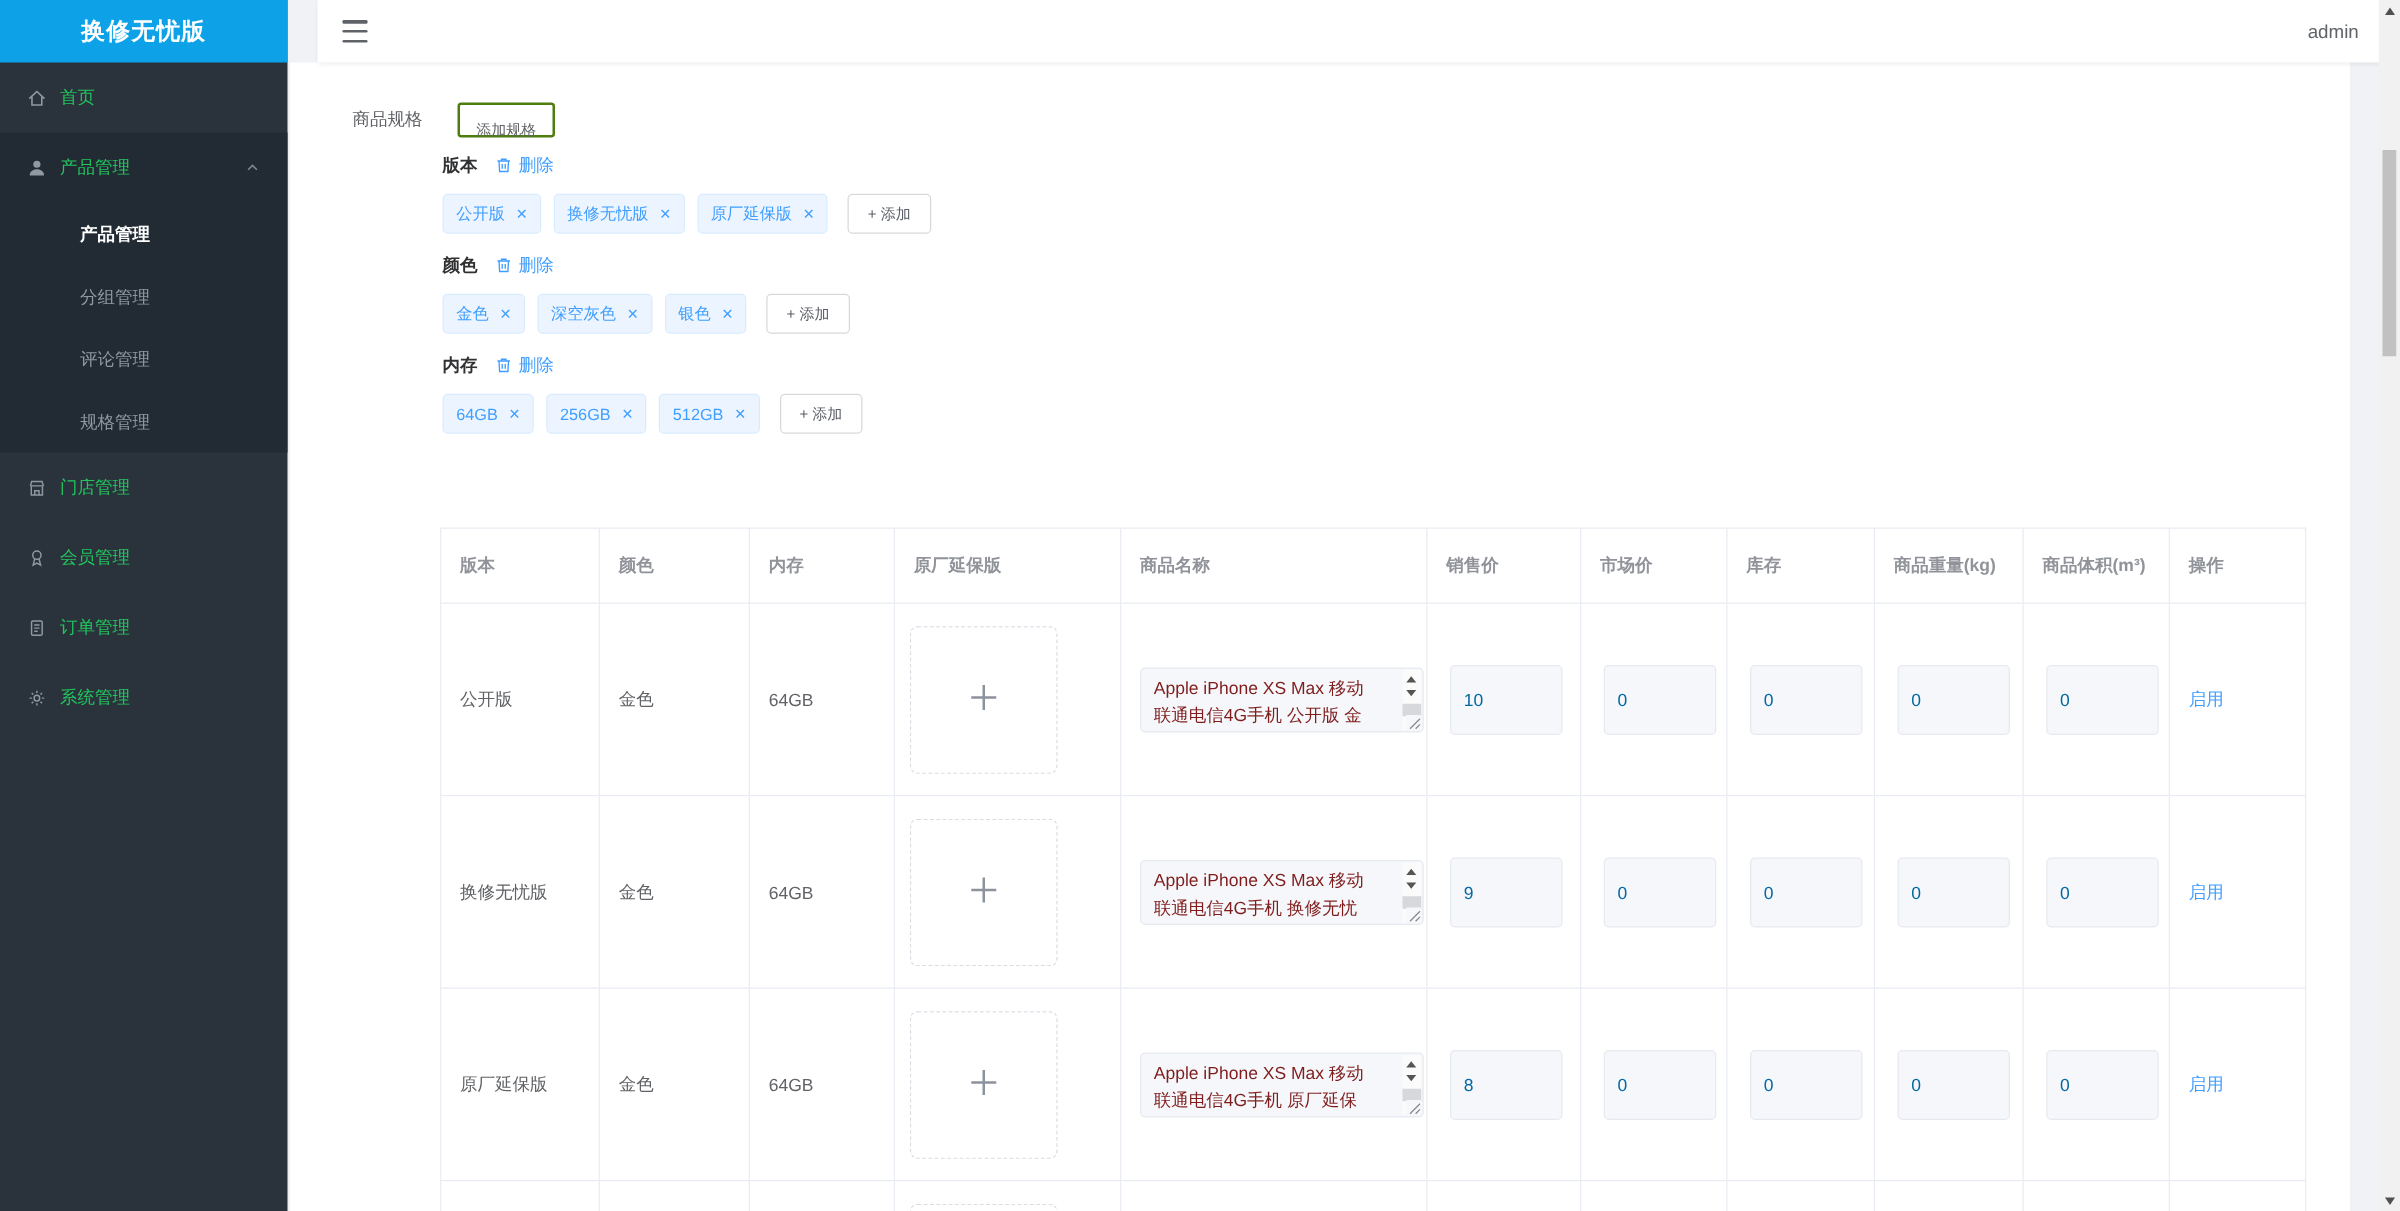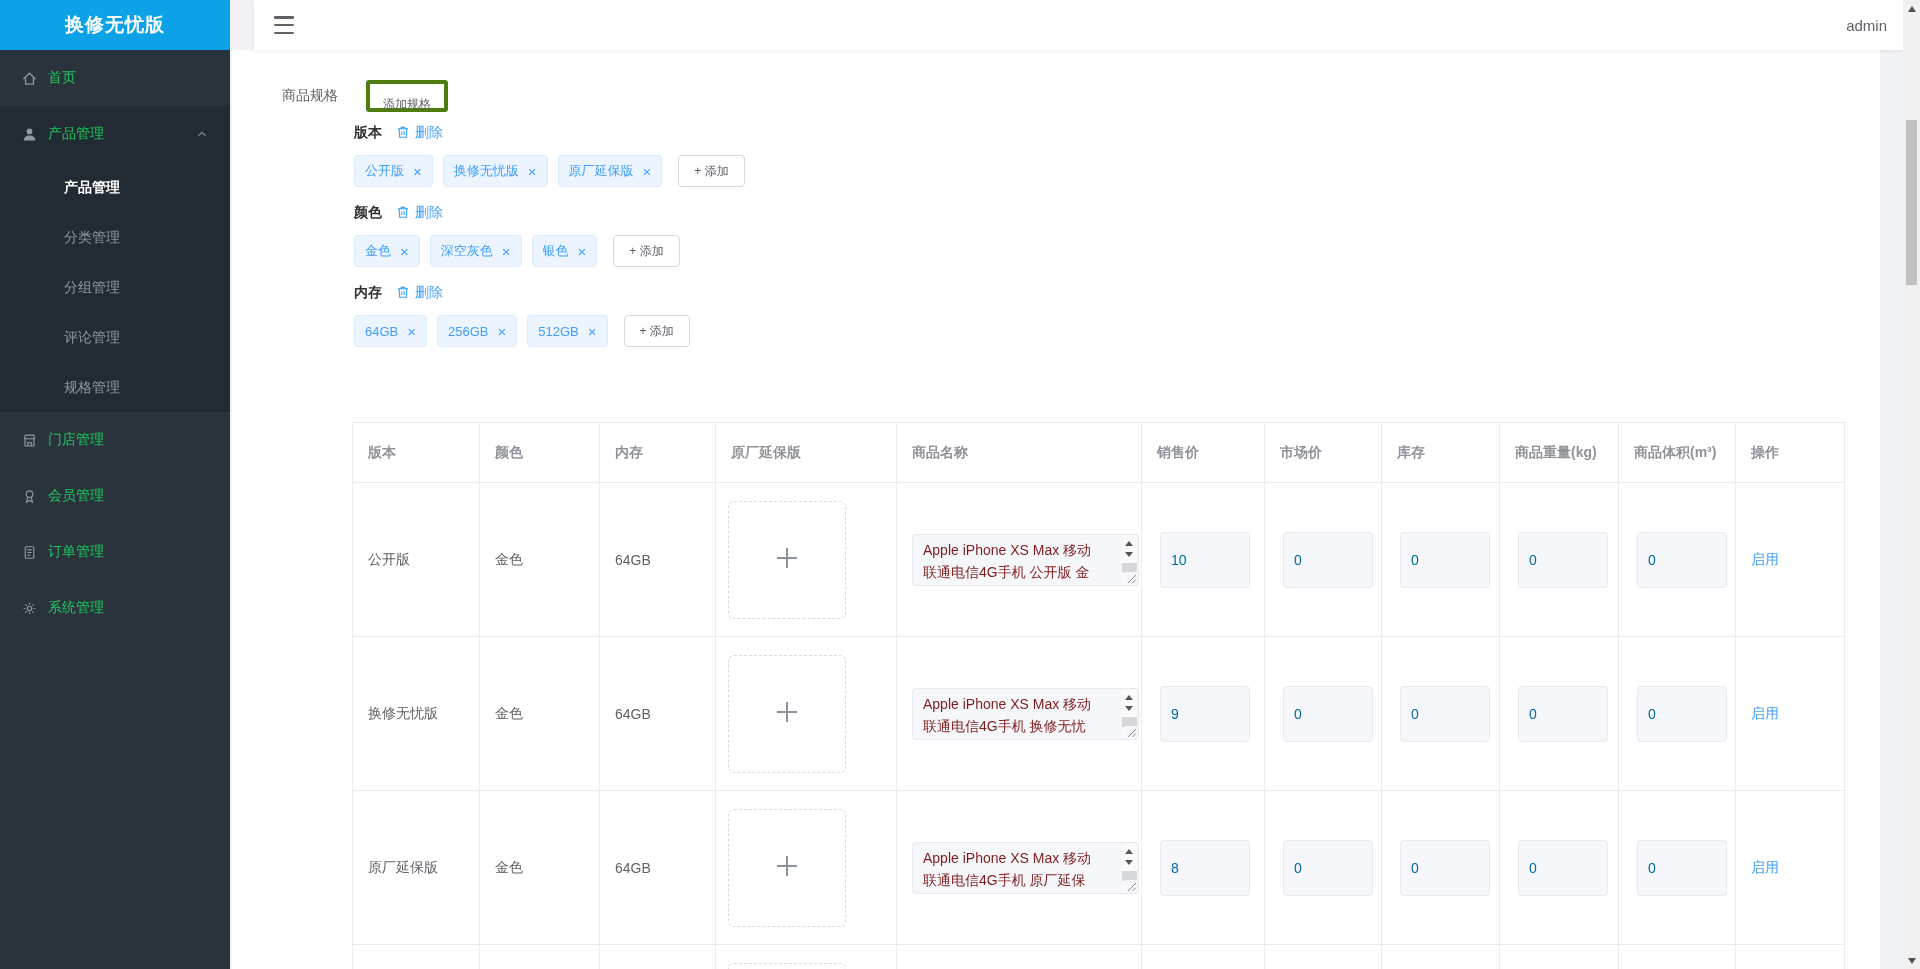--- a/index.html
+++ b/index.html
@@ -27,21 +27,21 @@
             box-shadow:0 1px 4px rgba(0,21,41,.08); display:flex; align-items:center; z-index:5;margin-left:24px; }
   .hamburger { margin-left:20px; width:22px; height:18px; background:none; border:none; padding:0;
                display:flex; flex-direction:column; justify-content:space-between; cursor:pointer; }
   .hamburger span { display:block; height:2.5px; width:20px; background:#5f6368; border-radius:1px; }
   .topbar .user { margin-left:auto; margin-right:40px; color:#5f6368; font-size:15px; cursor:pointer; }
   
   .main { position:absolute; left:230px; top:50px; width:1673px; height:919px; background:#f0f2f5; }
   .card { margin-left:2px; width:1648px; height:919px; background:#fff; overflow:hidden; padding-top:32px; }
   .spec-title-row { margin-left:50px; display:flex; align-items:center; height:28px; }
   .spec-title { font-size:14px; color:#606266; margin-right:28px; }
-  .btn-plain { height:28px; padding:12px 13px; background:#fff; border:4px solid #4d7c0f; border-radius:3px;
+  .btn-plain { height:28px; padding:12px 13px; background:#fff; border:2px solid #4d7c0f; border-radius:3px;
                font-size:12px; color:#606266; cursor:pointer; font-family:inherit; }
   .groups { margin-left:122px; }
   .group { margin-top:16px; }
   .group:first-child { margin-top:13px; }
   .group-header { display:flex; align-items:center; height:20px; margin-bottom:12px; }
   .group-name { font-size:14px; color:#303133; font-weight:600; margin-right:14px; }
   .delete-link { display:inline-flex; align-items:center; color:#409eff; font-size:14px; cursor:pointer; }
   .delete-link svg { margin-right:5px; }
   .tags-row { display:flex; align-items:center; }
   .tag { display:inline-flex; align-items:center; height:32px; padding:0 10px; background:#ecf5ff;
@@ -107,21 +107,20 @@
             </svg>
           </span>
           <span class="mi-label">产品管理</span>
           <span class="mi-chevron">
             <svg xmlns="http://www.w3.org/2000/svg" width="12" height="12" viewBox="0 0 12 12" fill="none" stroke="currentColor" stroke-width="1.3">
               <path d="M2.5 7.8 L6 4.3 9.5 7.8"></path>
             </svg>
           </span>
         </div>
         <div class="sub-item active">产品管理</div>
-        <div class="sub-item">分类管理</div>
         <div class="sub-item">分组管理</div>
         <div class="sub-item">评论管理</div>
         <div class="sub-item">规格管理</div>
       </div>
       <div class="menu-block">
         <div class="menu-item">
           <span class="mi-icon">
             <svg xmlns="http://www.w3.org/2000/svg" width="17" height="17" viewBox="0 0 16 16" fill="none" stroke="currentColor" stroke-width="1.1">
               <path d="M3.1 6.3 L4.1 3 h7.8 l1 3.3"></path>
               <path d="M3.8 6.6 V13.2 h8.4 V6.6"></path>

